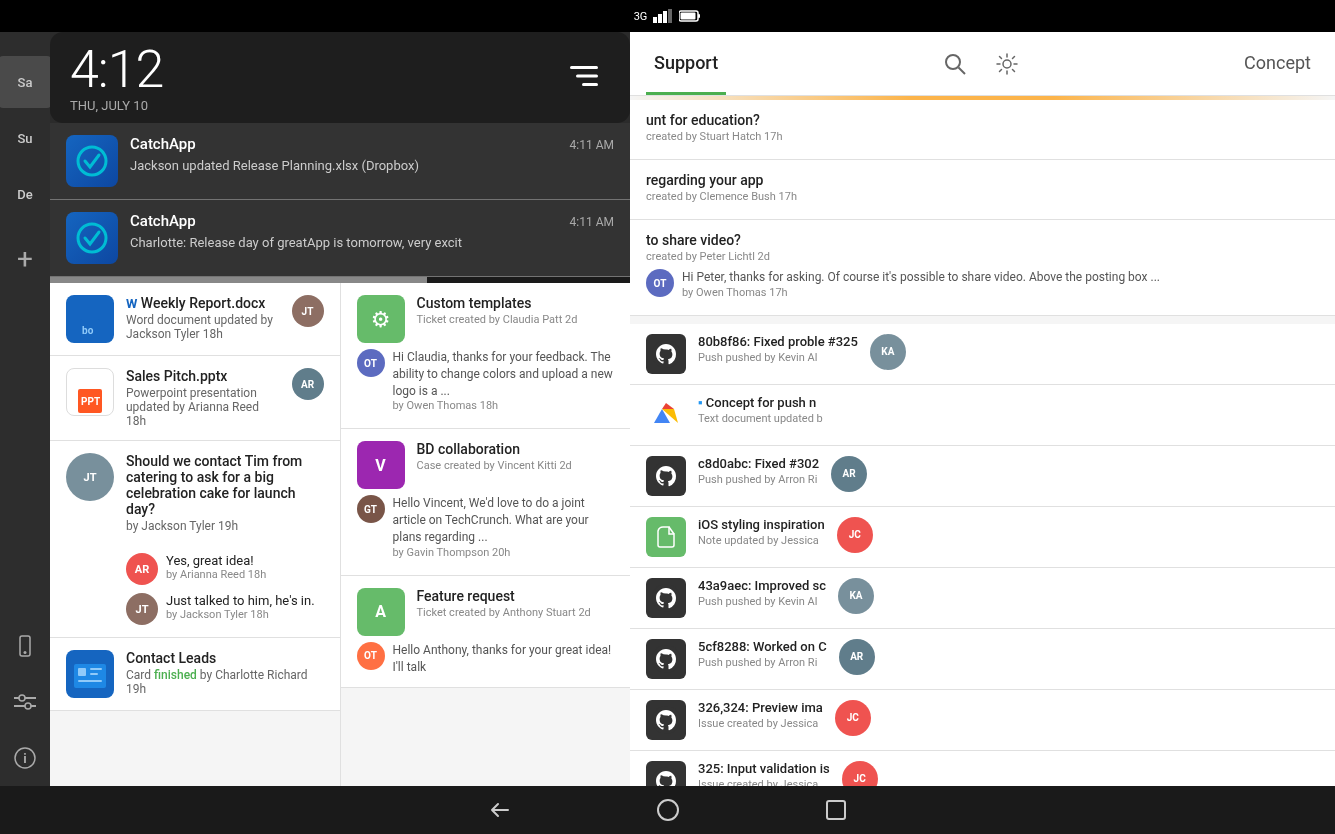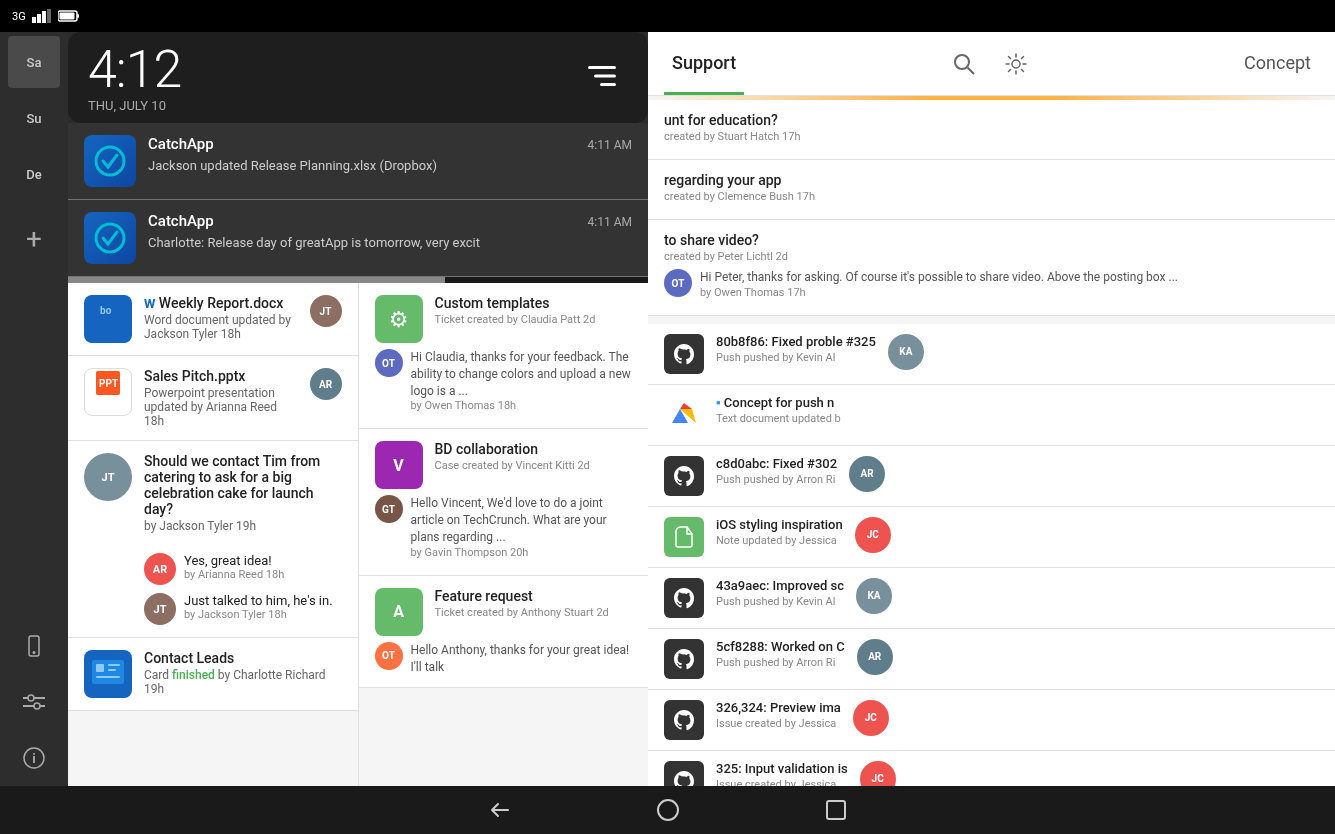--- a/index.html
+++ b/index.html
@@ -13,47 +13,47 @@
     }
 
     
     #status-bar {
       position: absolute;
       top: 0; left: 0; right: 0;
       height: 32px;
       background: #000;
       display: flex;
       align-items: center;
-      justify-content: flex-start;
+      justify-content: center;
       padding: 0 12px;
       z-index: 100;
     }
     .status-icons {
       display: flex;
       align-items: center;
       gap: 6px;
       color: #fff;
       font-size: 11px;
     }
 
     
     #main {
       position: absolute;
       top: 32px; left: 0; right: 0; bottom: 48px;
       display: flex;
     }
 
     
     #sidebar {
-      width: 68px;
+      width: 50px;
       background: #2d2d2d;
       display: flex;
       flex-direction: column;
       align-items: center;
-      padding-top: 4px;
+      padding-top: 24px;
       flex-shrink: 0;
     }
     .sidebar-day {
       width: 52px;
       height: 52px;
       border-radius: 4px;
       display: flex;
       flex-direction: column;
       align-items: center;
       justify-content: center;
@@ -200,21 +200,21 @@
       padding: 12px 16px;
       border-bottom: 1px solid #e0e0e0;
       background: #fff;
     }
     .activity-app-icon {
       width: 48px;
       height: 48px;
       border-radius: 8px;
       flex-shrink: 0;
       display: flex;
-      align-items: flex-start;
+      align-items: flex-end;
       justify-content: center;
       font-size: 11px;
       font-weight: bold;
       color: #fff;
       overflow: hidden;
     }
     .activity-content {
       flex: 1;
     }
     .activity-title {

